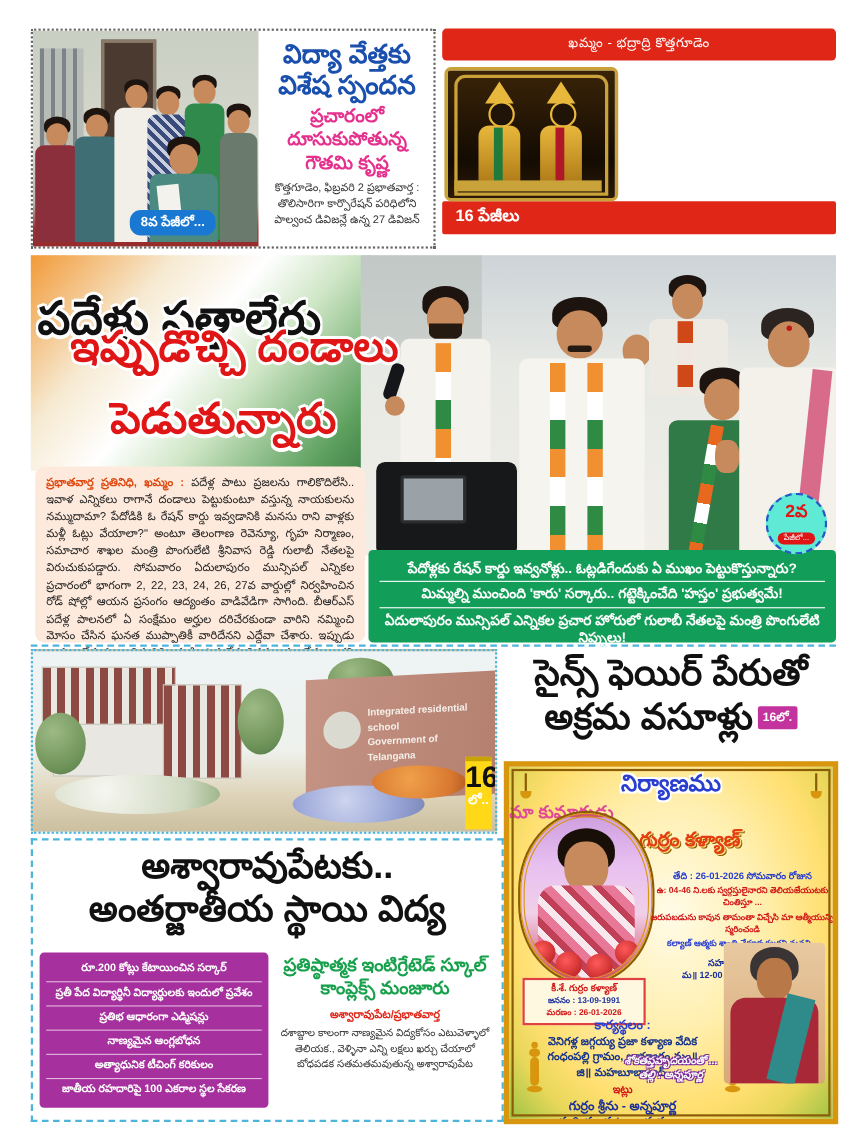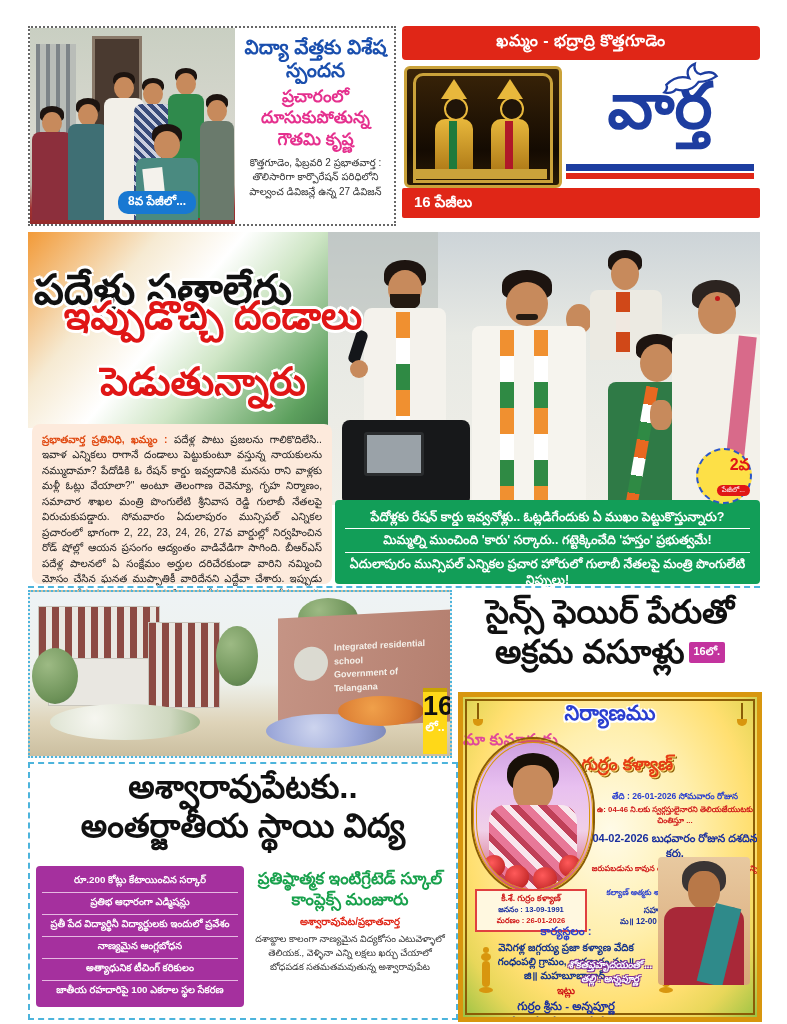--- a/index.html
+++ b/index.html
@@ -4,32 +4,32 @@
 <style>
   html,body{margin:0;padding:0;background:#ffffff;font-family:"Liberation Sans",sans-serif;}
   .page{position:relative;width:787px;height:1024px;background:#fff;overflow:hidden;}
   .abs{position:absolute;}
 
   
   .tl{left:28px;top:26px;width:368px;height:200px;border:2px dotted #666;box-sizing:border-box;display:flex;background:#fff;}
   .tl-photo{position:relative;width:205px;height:100%;background:linear-gradient(#c9cfc2 0%,#d8d8cf 55%,#b9b4a6 80%,#a03232 92%,#952b2b 100%);overflow:hidden;flex:none;}
   .tl-badge{position:absolute;left:88px;bottom:10px;background:#1878d2;color:#fff;font-size:12px;font-weight:bold;padding:3px 10px;border-radius:10px;white-space:nowrap;}
   .tl-text{flex:1;padding:6px 6px 4px 8px;text-align:center;}
-  .tl-head{margin:2px 0 4px;color:#1a4fae;font-size:20px;line-height:1.15;font-weight:bold;}
+  .tl-head{margin:2px 0 4px;color:#1a4fae;font-size:24px;line-height:1.15;font-weight:bold;}
   .tl-sub{margin:0 0 6px;color:#e5308e;font-size:17px;line-height:1.25;font-weight:bold;}
   .tl-body{margin:0;color:#333;font-size:10px;line-height:1.45;text-align:center;}
 
   .fig{position:absolute;}
   .head{position:absolute;border-radius:50%;background:#c78a5c;}
   .hair{position:absolute;border-radius:50% 50% 30% 30%;background:#1d1410;}
   .torso{position:absolute;border-radius:8px 8px 0 0;}
 
   
   .masthead{left:402px;top:26px;width:358px;height:200px;}
-  .mh-region{background:#e02617;color:#fff;font-weight:bold;font-size:16px;text-align:center;border-radius:4px;padding:6px 2px;letter-spacing:.5px;}
+  .mh-region{background:#e02617;color:#fff;font-weight:normal;font-size:12px;text-align:center;border-radius:4px;padding:6px 2px;letter-spacing:.5px;}
   .mh-mid{position:relative;height:128px;}
   .mh-deity{position:absolute;left:2px;top:6px;width:152px;height:116px;background:linear-gradient(#3a2408,#140b02 70%,#2a1a06);border:3px solid #caa23a;border-radius:6px;overflow:hidden;}
   .idol{position:absolute;width:46px;}
   .idol .crown{position:absolute;left:10px;top:0;width:0;height:0;border-left:13px solid transparent;border-right:13px solid transparent;border-bottom:20px solid #e8b83c;}
   .idol .face{position:absolute;left:13px;top:18px;width:20px;height:20px;border-radius:50%;background:#201408;border:2px solid #e8b83c;}
   .idol .bod{position:absolute;left:4px;top:40px;width:38px;height:58px;border-radius:10px 10px 4px 4px;background:linear-gradient(#e8b83c,#a97414);}
   .idol .sash{position:absolute;left:18px;top:42px;width:8px;height:54px;background:#1f7a3c;}
   .mh-logo-wrap{position:absolute;left:162px;top:2px;width:192px;height:124px;text-align:center;}
   .mh-dove{position:absolute;left:96px;top:-2px;}
   .mh-logo{position:absolute;left:0;top:12px;width:100%;font-size:64px;font-weight:bold;color:#1d3da0;line-height:1.0;}
@@ -47,22 +47,22 @@
        text-shadow:-2px -2px 0 #fff,2px -2px 0 #fff,-2px 2px 0 #fff,2px 2px 0 #fff,0 3px 0 #fff,0 -3px 0 #fff;}
   .mh3{position:absolute;left:0px;top:128px;width:350px;z-index:5;font-size:39px;font-weight:bold;color:#e01616;text-align:center;
        text-shadow:-2px -2px 0 #fff,2px -2px 0 #fff,-2px 2px 0 #fff,2px 2px 0 #fff,0 3px 0 #fff,0 -3px 0 #fff;}
   .main-body{position:absolute;left:4px;top:192px;width:300px;height:160px;background:#fdeadc;border-radius:8px;
              padding:8px 10px;box-sizing:border-box;font-size:10.3px;line-height:1.5;color:#222;text-align:justify;}
   .main-lead{color:#e04a12;font-weight:bold;}
   .cap-box{position:absolute;left:307px;top:268px;width:425px;height:84px;background:#129e58;border-radius:4px;
            color:#fff;text-align:center;font-weight:bold;font-size:12.5px;box-sizing:border-box;padding:6px 10px;}
   .cap-line{padding:3px 0;border-bottom:1.5px solid #fff;line-height:1.3;}
   .cap-line.last{border-bottom:none;}
-  .badge-circ{position:absolute;left:668px;top:216px;width:56px;height:56px;background:#fde047;border:2px dashed #2a56c8;
-              border-radius:50%;z-index:6;text-align:right;box-sizing:border-box;}
+  .badge-circ{position:absolute;left:668px;top:216px;width:56px;height:56px;background:#5eead4;border:2px dashed #2a56c8;
+              border-radius:50%;z-index:6;text-align:center;box-sizing:border-box;}
   .badge-circ .n{display:block;color:#e01616;font-weight:bold;font-size:16px;margin-top:6px;}
   .badge-circ .t{display:inline-block;background:#e01616;color:#fff;font-size:7px;border-radius:6px;padding:1px 5px;margin-top:1px;}
   .speaker{position:absolute;left:14px;top:188px;width:128px;height:86px;background:#17181a;border-radius:8px;}
   .speaker .scr{position:absolute;left:22px;top:12px;width:54px;height:38px;background:#9aa2a8;border-radius:3px;border:3px solid #2a2c2e;}
   .sash{position:absolute;width:14px;background:repeating-linear-gradient(180deg,#f09030 0 26px,#ffffff 26px 52px,#2f8a44 52px 78px);}
 
   
   .school{left:28px;top:590px;width:424px;height:168px;border:2px dotted #4db4dc;box-sizing:border-box;background:linear-gradient(#eef3f5 0%,#eef1ec 55%,#ded3b8 80%,#cbbfa0 100%);overflow:hidden;}
   .bldg{position:absolute;background:#e9e7e1;border:1px solid #c9c6bd;}
   .win{background:repeating-linear-gradient(90deg,#8c4a43 0 7px,#e9e7e1 7px 13px);}
@@ -206,30 +206,20 @@
             <div class="sash"></div>
         </div>
         <div class="idol" style="left:80px;top:10px;">
           <div class="crown"></div>
             <div class="face"></div>
             <div class="bod"></div>
             <div class="sash" style="background:#b01828;"></div>
         </div>
         <div class="abs" style="left:6px;top:100px;width:134px;height:10px;background:#caa23a;"></div>
       </div>
-      <div class="mh-logo-wrap">
-        <span class="mh-dove">
-          <svg width="62" height="38" viewBox="0 0 62 40">
-              <path d="M5 26 Q16 15 29 19 Q24 9 35 4 Q33 13 41 15 Q53 10 58 17 Q49 23 39 23 Q31 35 15 31 Q11 36 3 34 Q7 30 5 26 Z" fill="#ffffff" stroke="#1d3da0" stroke-width="2.4"></path>
-            </svg>
-        </span>
-        <div class="mh-logo">వార్త</div>
-        <div class="mh-rule-b"></div>
-        <div class="mh-rule-r"></div>
-      </div>
     </div>
     <div class="mh-strip">
       <span>16 పేజీలు</span>
     </div>
   </header>
 
   <section class="abs main">
     <div class="flagbg"></div>
 
     <div class="main-photo">
@@ -328,22 +318,22 @@
   </section>
 
   <section class="abs edu">
     <div class="edu-h">
       <div class="l1">అశ్వారావుపేటకు..</div>
       <div class="l2">అంతర్జాతీయ స్థాయి విద్య</div>
     </div>
     <div class="edu-cols">
       <div class="edu-box">
         <div>రూ.200 కోట్లు కేటాయించిన సర్కార్</div>
+        <div>ప్రతీ పేద విద్యార్థినీ విద్యార్థులకు ఇందులో ప్రవేశం</div>
         <div>ప్రతిభ ఆధారంగా ఎడ్మిషన్లు</div>
-        <div>ప్రతీ పేద విద్యార్థినీ విద్యార్థులకు ఇందులో ప్రవేశం</div>
         <div>నాణ్యమైన ఆంగ్లబోధన</div>
         <div>అత్యాధునిక టీచింగ్ కరికులం</div>
         <div>జాతీయ రహదారిపై 100 ఎకరాల స్థల సేకరణ</div>
       </div>
       <div class="edu-right">
         <div class="edu-green">ప్రతిష్ఠాత్మక ఇంటిగ్రేటెడ్ స్కూల్</div>
         <div class="edu-green">కాంప్లెక్స్ మంజూరు</div>
         <div class="edu-date">అశ్వారావుపేట/ప్రభాతవార్త</div>
         <div class="edu-body">దశాబ్దాల కాలంగా నాణ్యమైన విద్యకోసం ఎటువెళ్ళాలో తెలియక., వెళ్ళినా ఎన్ని లక్షలు ఖర్చు చేయాలో బోధపడక సతమతమవుతున్న అశ్వారావుపేట</div>
       </div>
@@ -375,21 +365,20 @@
     </div>
     <div class="ob-namebox">
       <div class="nm">కీ.శే. గుర్రం కళ్యాణ్</div>
       <div class="b">జననం : 13-09-1991</div>
       <div class="d">మరణం : 26-01-2026</div>
     </div>
 
     <div class="ob-right">
       <div class="ob-d1">తేది : 26-01-2026 సోమవారం రోజున</div>
       <div class="ob-d2">ఉ: 04-46 ని.లకు స్వర్గస్తులైనారని తెలియజేయుటకు చింతిస్తూ ...</div>
-      <div class="ob-k1">04-02-2026 బుధవారం రోజున దశదిన కర్మ,</div>
       <div class="ob-k2">జరుపబడును కావున తామంతా విచ్చేసి మా ఆత్మీయున్ని స్మరించండి</div>
       <div class="ob-k3">కల్యాణ్ ఆత్మకు శాంతి చేకూర్చగలరని మనవి...</div>
       <div class="ob-meal1">సహపంక్తి భోజనం :</div>
       <div class="ob-meal2">మ॥ 12-00 గం॥ల నుండి ప్రారంభం</div>
     </div>
 
     <div class="ob-venue">
       <div class="ob-vh">కార్యస్థలం :</div>
       <div class="ob-vl">వెనిగళ్ల జగ్గయ్య ప్రజా కళ్యాణ వేదిక</div>
       <div class="ob-vl">గంధంపల్లి గ్రామం, బయ్యారం మం॥</div>

